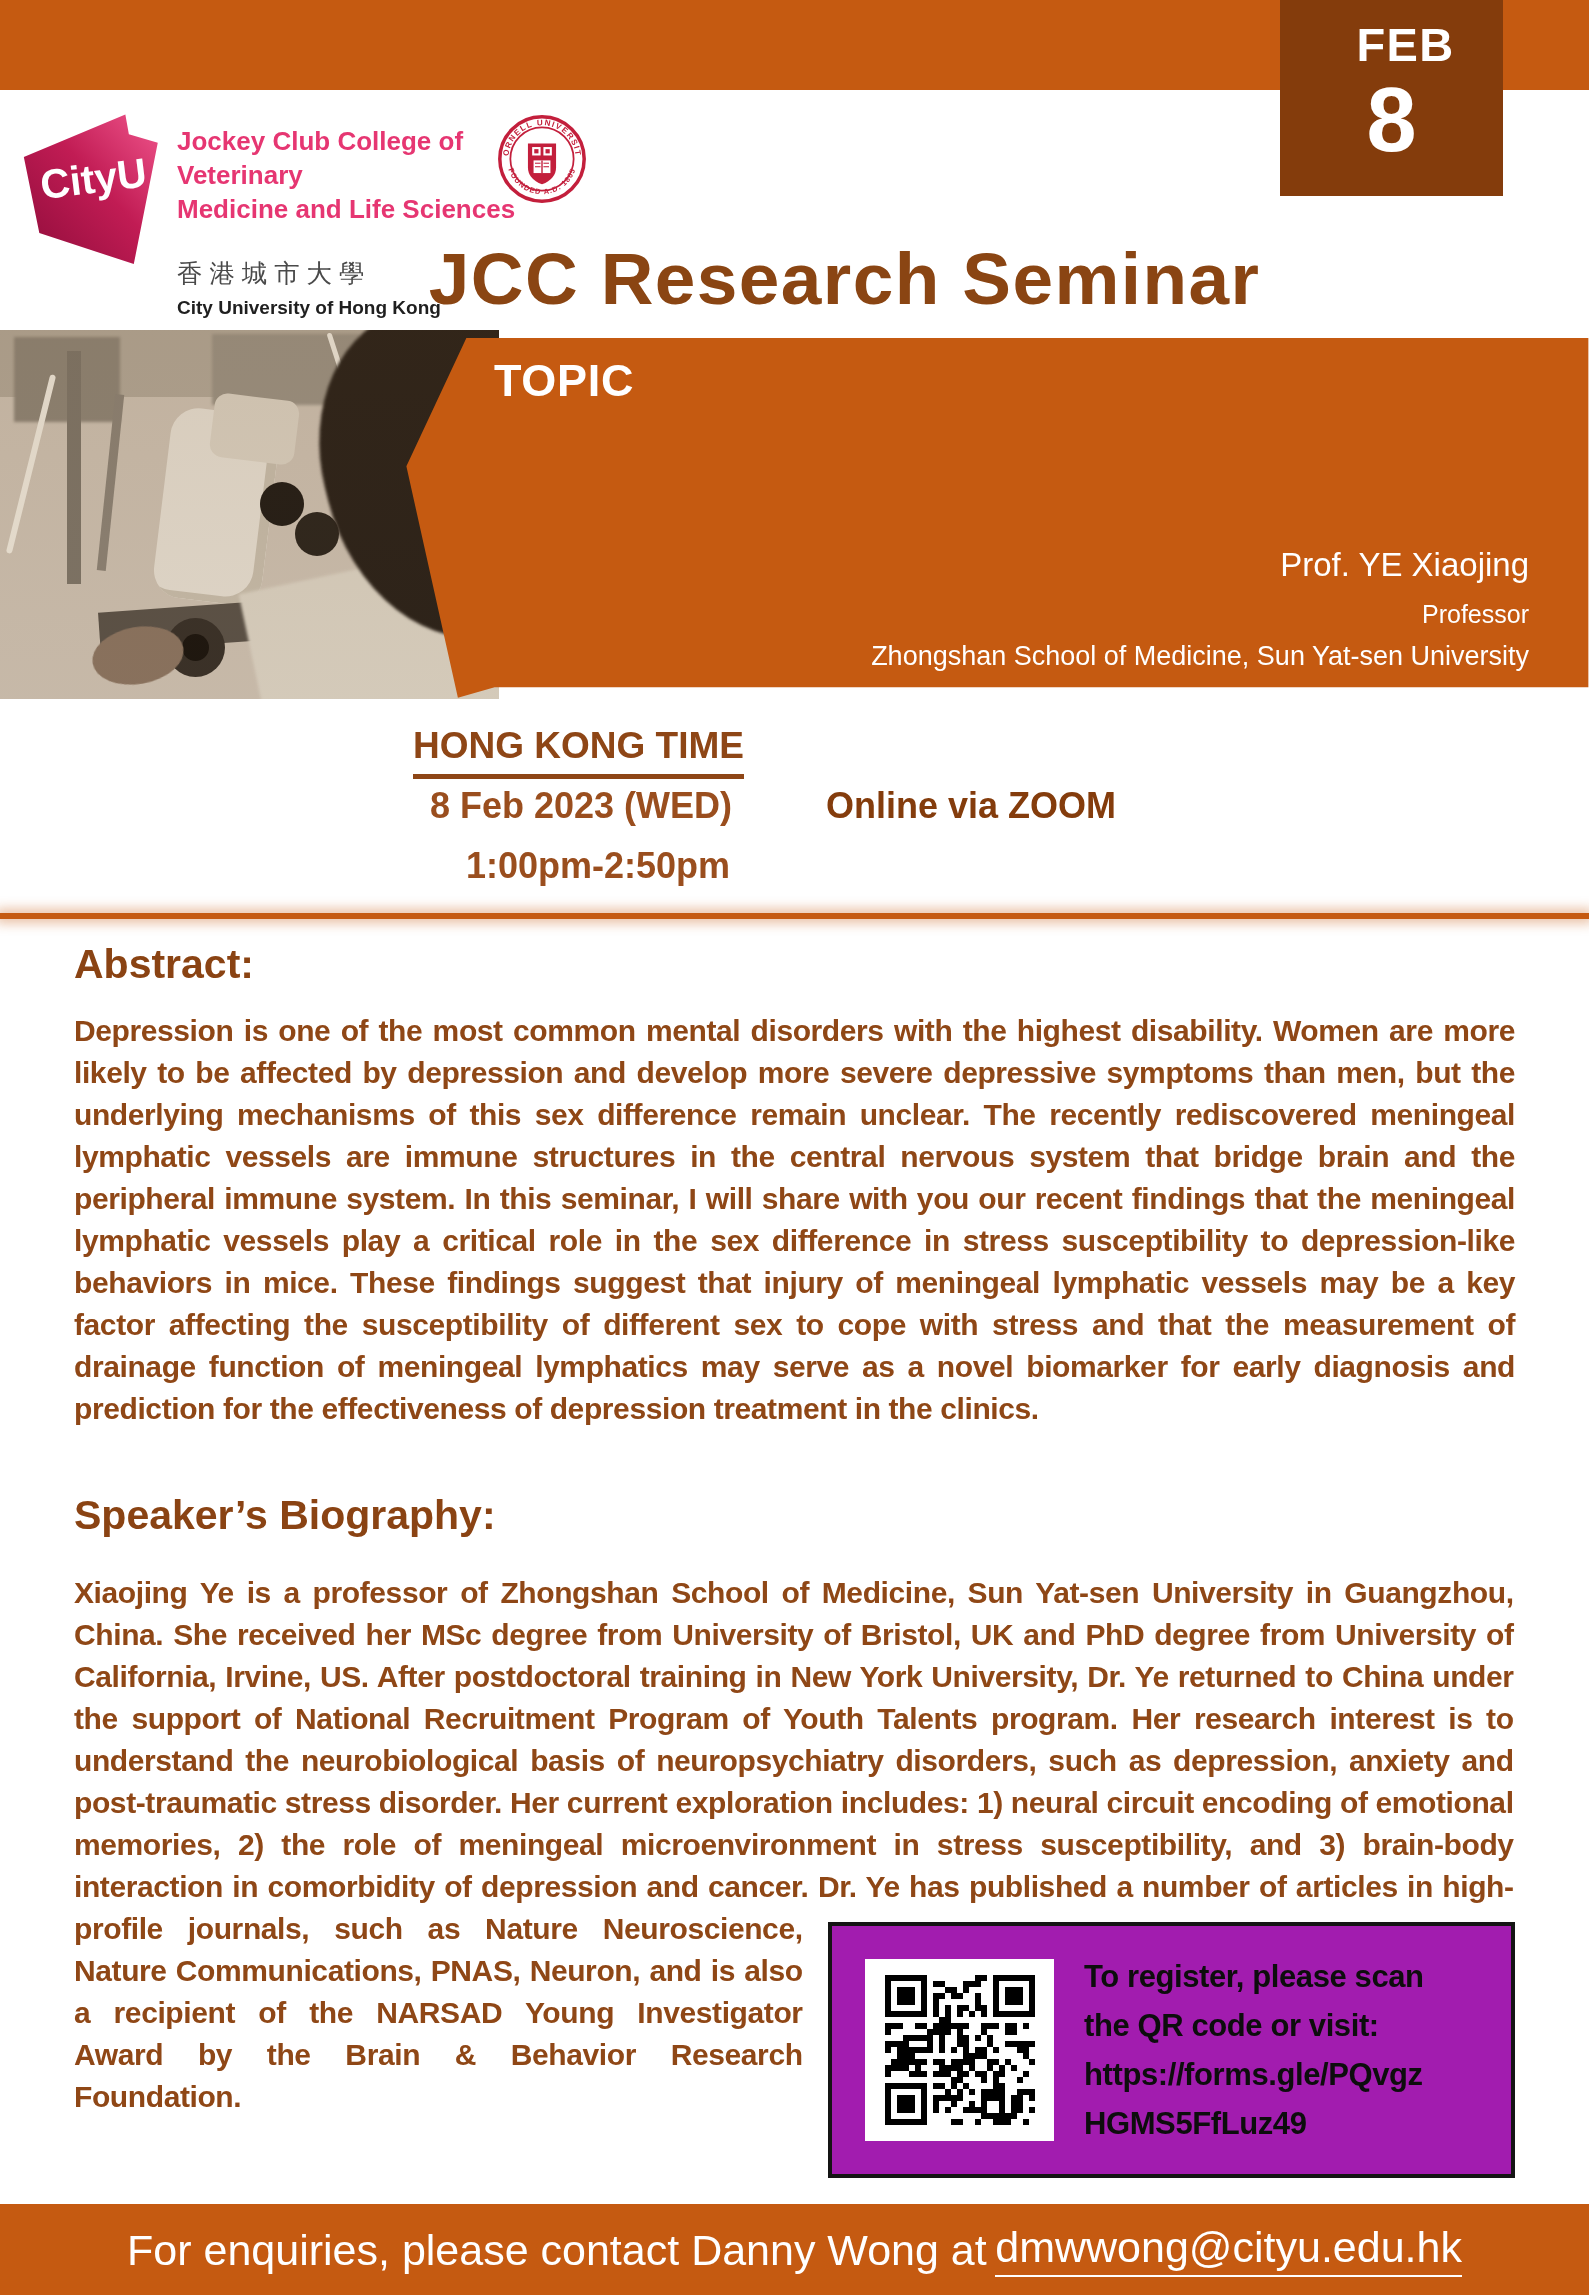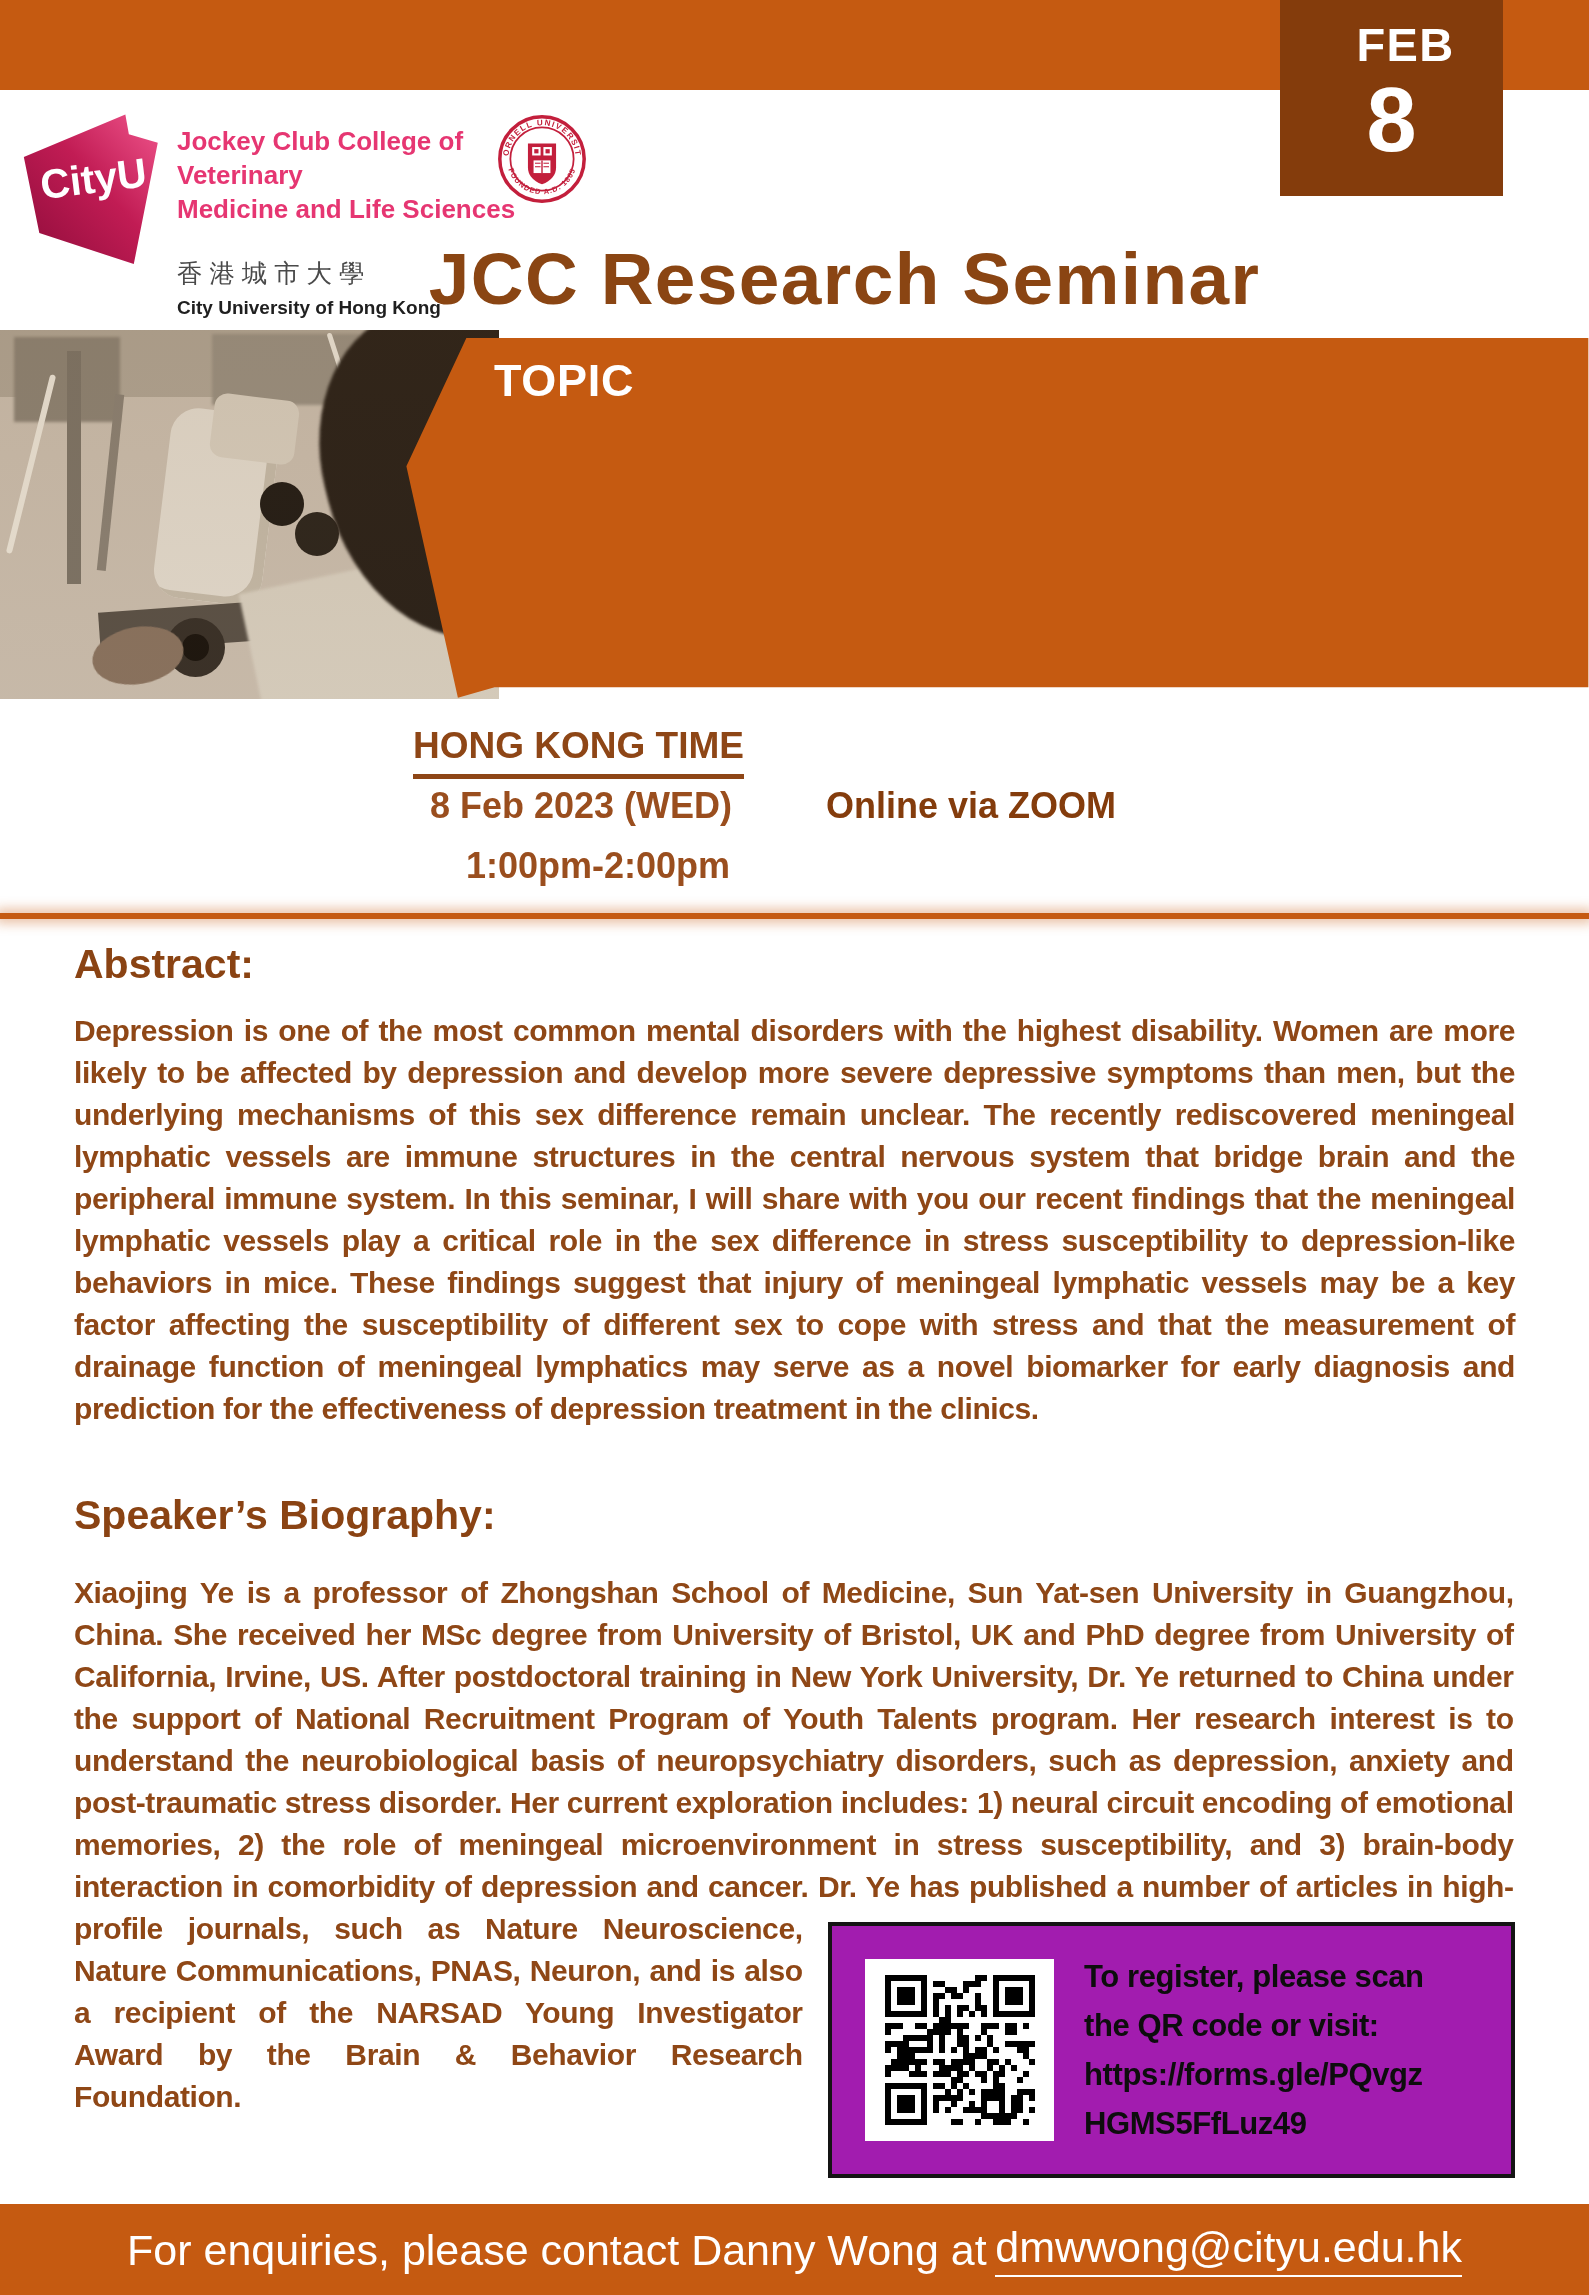--- a/index.html
+++ b/index.html
@@ -170,26 +170,31 @@
     <div class="ph-coat"></div>
     <div class="ph-hair"></div>
     <div class="ph-tint"></div>
   </div>
 
   <svg class="band-svg" viewBox="0 0 2250 530">
     <polygon points="660,14 2250,14 2250,509 700,509 648,524 575,196" fill="#C55A11"></polygon>
   </svg>
 
   <div class="topic-label">TOPIC</div>
+  <div class="speaker-block">
+    <div class="speaker-name">Prof. YE Xiaojing</div>
+    <div class="speaker-title">Professor</div>
+    <div class="speaker-affil">Zhongshan School of Medicine, Sun Yat-sen University</div>
+  </div>
 </div>
 
 <div class="abs hk-time">HONG KONG TIME</div>
 <div class="abs sched-date">8 Feb 2023 (WED)</div>
 <div class="abs sched-venue">Online via ZOOM</div>
-<div class="abs sched-time">1:00pm-2:00pm</div>
+<div class="abs sched-time">1:00pm-2:50pm</div>
 
 <div class="abs divider"></div>
 
 <div class="abs sec-heading abstract-heading">Abstract:</div>
 <div class="abs abstract-body body-text">
   <span>Depression is one of the most common mental disorders with the highest disability. Women are more likely to be affected by depression and develop more severe depressive symptoms than men, but the underlying mechanisms of this sex difference remain unclear. The recently rediscovered meningeal lymphatic vessels are immune structures in the central nervous system that bridge brain and the peripheral immune system. In this seminar, I will share with you our recent findings that the meningeal lymphatic vessels play a critical role in the sex difference in stress susceptibility to depression-like behaviors in mice. These findings suggest that injury of meningeal lymphatic vessels may be a key factor affecting the susceptibility of different sex to cope with stress and that the measurement of drainage function of meningeal lymphatics may serve as a novel biomarker for early diagnosis and prediction for the effectiveness of depression treatment in the clinics.</span>
 </div>
 
 <div class="abs sec-heading bio-heading">Speaker’s Biography:</div>
 <div class="abs bio-body body-text">

